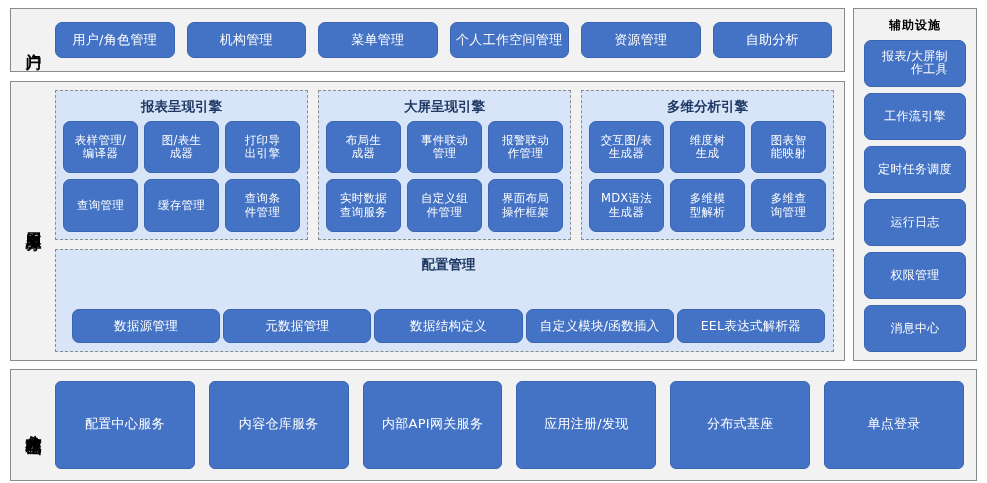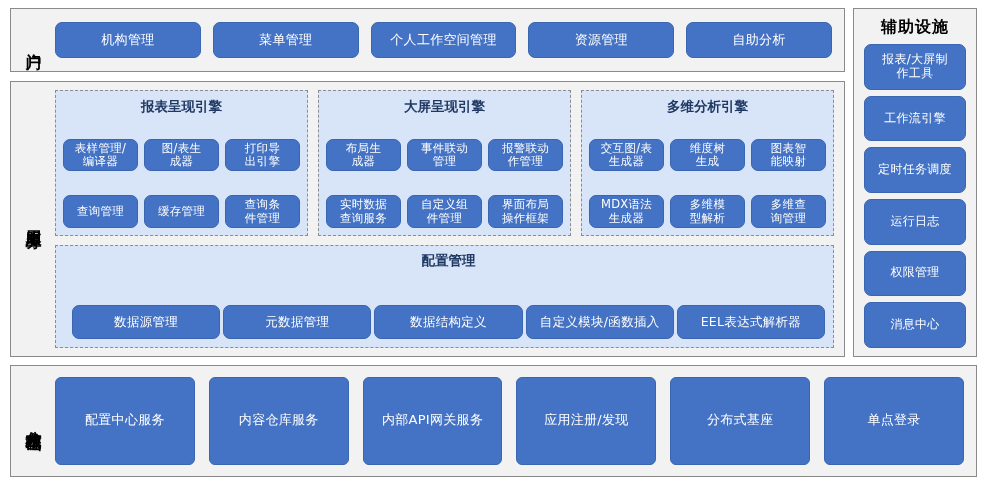--- a/index.html
+++ b/index.html
@@ -105,23 +105,22 @@
   }
   .engine-grid {
     flex: 1 1 auto;
     display: grid;
     grid-template-columns: repeat(3, 1fr);
     grid-auto-rows: 1fr;
     gap: 6px;
   }
   .engine-grid .node {
     font-size: 11.5px;
-    padding: 2px 1px;
+    padding: 12px 1px;
     min-height: 0;
-    margin-top: 18px;
   }
 
   
   .config {
     background: #d8e4f7;
     border: 1px dashed #8c8c8c;
     padding: 4px 8px 8px 16px;
     flex: 0 0 auto;
   }
   .config-title {
@@ -142,37 +141,38 @@
   .aux {
     flex: 0 0 124px;
     background: #f2f2f2;
     border: 1px solid #8a8a8a;
     padding: 6px 10px 8px 10px;
     display: flex;
     flex-direction: column;
   }
   .aux-title {
     text-align: center;
-    font-size: 16px;
+    font-size: 12px;
     font-weight: bold;
     color: #000;
     padding: 2px 0 6px 0;
     letter-spacing: 1px;
   }
   .aux-list {
     flex: 1 1 auto;
     display: flex;
     flex-direction: column;
     justify-content: space-between;
     gap: 6px;
   }
   .aux-list .node {
     flex: 1 1 0;
     font-size: 12px;
     min-height: 0;
+    text-align: right;
   }
 
   
   .dist { flex: 0 0 112px; }
   .dist-nodes {
     flex: 1 1 auto;
     display: flex;
     align-items: stretch;
     gap: 14px;
     padding: 11px 12px 11px 0;
@@ -188,20 +188,21 @@
 
 <div class="page">
 
   <div class="top-area">
 
     <div class="left-stack">
 
       <div class="panel portal">
         <div class="row-label">门户</div>
         <div class="portal-nodes">
+          <div class="node">用户/角色管理</div>
           <div class="node">机构管理</div>
           <div class="node">菜单管理</div>
           <div class="node">个人工作空间管理</div>
           <div class="node">资源管理</div>
           <div class="node">自助分析</div>
         </div>
       </div>
 
       <div class="panel appsvc">
         <div class="row-label two">应用服务</div>

